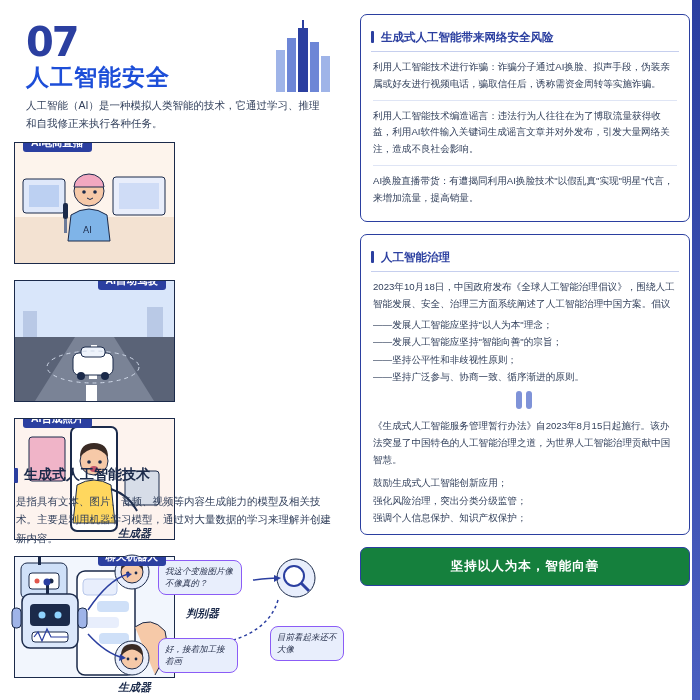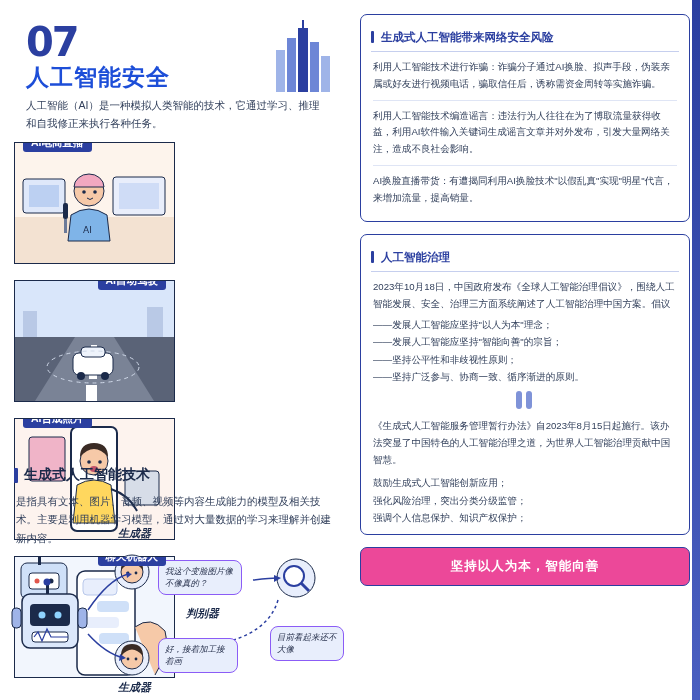--- a/index.html
+++ b/index.html
@@ -103,21 +103,21 @@
   .quote-sep .bars {
     position:absolute; left:50%; transform:translateX(-50%); top:2px;
     width:22px; height:18px;
   }
   .quote-sep .bars i {
     display:inline-block; width:6px; height:18px; background:#7f93d8;
     border-radius:3px; margin:0 2px;
   }
 
   .footer {
-    border:1.5px solid #2b3fa0; border-radius:7px; background:#ec4899;
+    border:1.5px solid #2b3fa0; border-radius:7px; background:#15803d;
     color:#fff; text-align:center; font-size:12.5px; font-weight:bold;
     padding:10px 0; letter-spacing:1px;
   }
 
   .sidebar-stripe {
     position:absolute; right:0; top:0; width:8px; height:700px;
     background:linear-gradient(#2b3fa0,#4a5fc0);
   }
 </style>
 </head>

